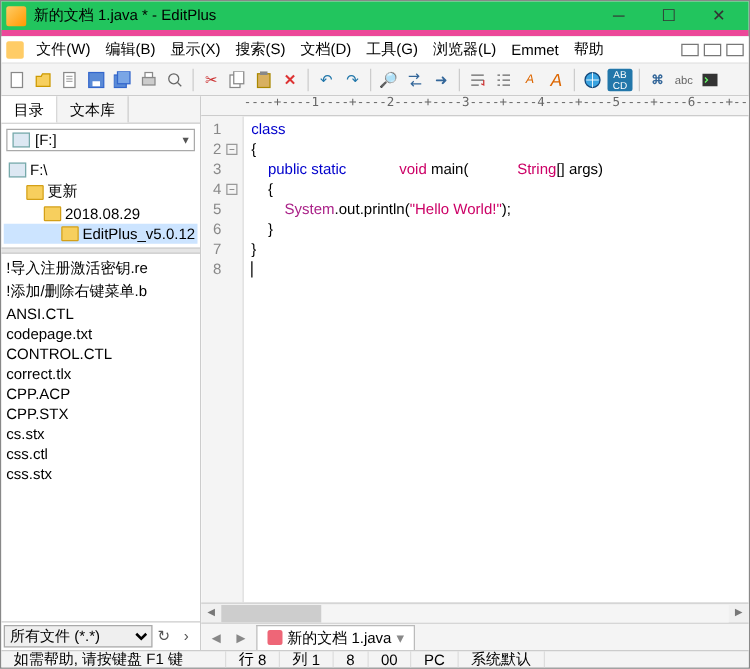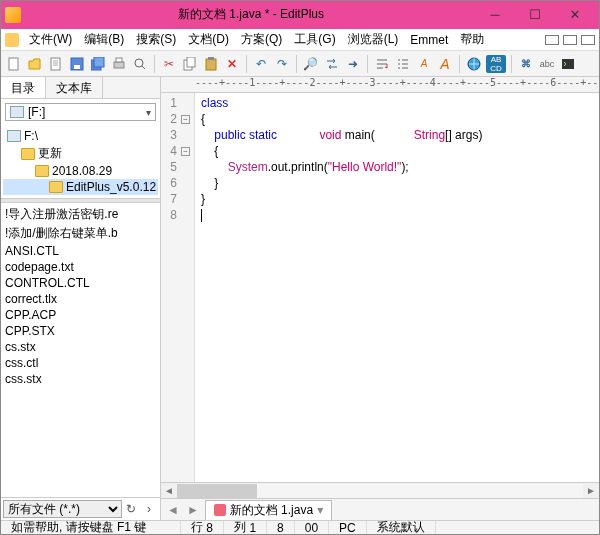--- a/index.html
+++ b/index.html
@@ -1,17 +1,17 @@
 <!DOCTYPE html>
 <html><head>
 <meta charset="utf-8">
 <style>
 * { margin:0; padding:0; box-sizing:border-box; font-family:"Microsoft YaHei","SimSun",sans-serif; font-size:12px; }
 body { width:600px; height:535px; background:#f0f0f0; display:flex; flex-direction:column; border:1px solid #888; overflow:hidden; }
-.titlebar { height:28px; background:#ec4899; display:flex; align-items:center; padding:0 4px; border-bottom:1px solid #ec4899;text-align:center; }
+.titlebar { height:28px; background:#22c55e; display:flex; align-items:center; padding:0 4px; border-bottom:5px solid #ec4899; }
 .titlebar .app-icon { width:16px; height:16px; background:linear-gradient(135deg,#fc6,#f90); border-radius:2px; margin-right:6px; }
 .titlebar .title { flex:1; }
 .caption-btn { width:40px; height:26px; display:flex; align-items:center; justify-content:center; font-size:13px; color:#333; }
 .menubar { height:22px; background:#fff; display:flex; align-items:center; padding:0 4px; border-bottom:1px solid #ddd; gap:0; }
 .menubar .mitem { padding:2px 6px; cursor:default; }
 .menubar .spacer { flex:1; }
 .menubar .small-icon { width:14px; height:10px; border:1px solid #777; margin-left:4px; display:inline-block; }
 .toolbar { height:26px; background:#f4f4f4; display:flex; align-items:center; padding:2px 4px; gap:3px; border-bottom:1px solid #ccc; }
 .tb-btn { width:18px; height:18px; display:flex; align-items:center; justify-content:center; font-size:12px; color:#333; border-radius:2px; }
 .tb-sep { width:1px; height:18px; background:#ccc; margin:0 2px; }
@@ -66,23 +66,23 @@
   <div class="title">新的文档 1.java * - EditPlus</div>
   <div class="caption-btn">─</div>
   <div class="caption-btn">☐</div>
   <div class="caption-btn close">✕</div>
 </div>
 
 <div class="menubar">
   <span style="width:14px;height:14px;background:#fc6;border-radius:2px;margin-right:4px;"></span>
   <div class="mitem">文件(W)</div>
   <div class="mitem">编辑(B)</div>
+  <div class="mitem">显示(X)</div>
   <div class="mitem">搜索(S)</div>
   <div class="mitem">文档(D)</div>
-  <div class="mitem">方案(Q)</div>
   <div class="mitem">工具(G)</div>
   <div class="mitem">浏览器(L)</div>
   <div class="mitem">Emmet</div>
   <div class="mitem">帮助</div>
   <div class="spacer"></div>
   <span class="small-icon"></span>
   <span class="small-icon"></span>
   <span class="small-icon"></span>
 </div>
 

